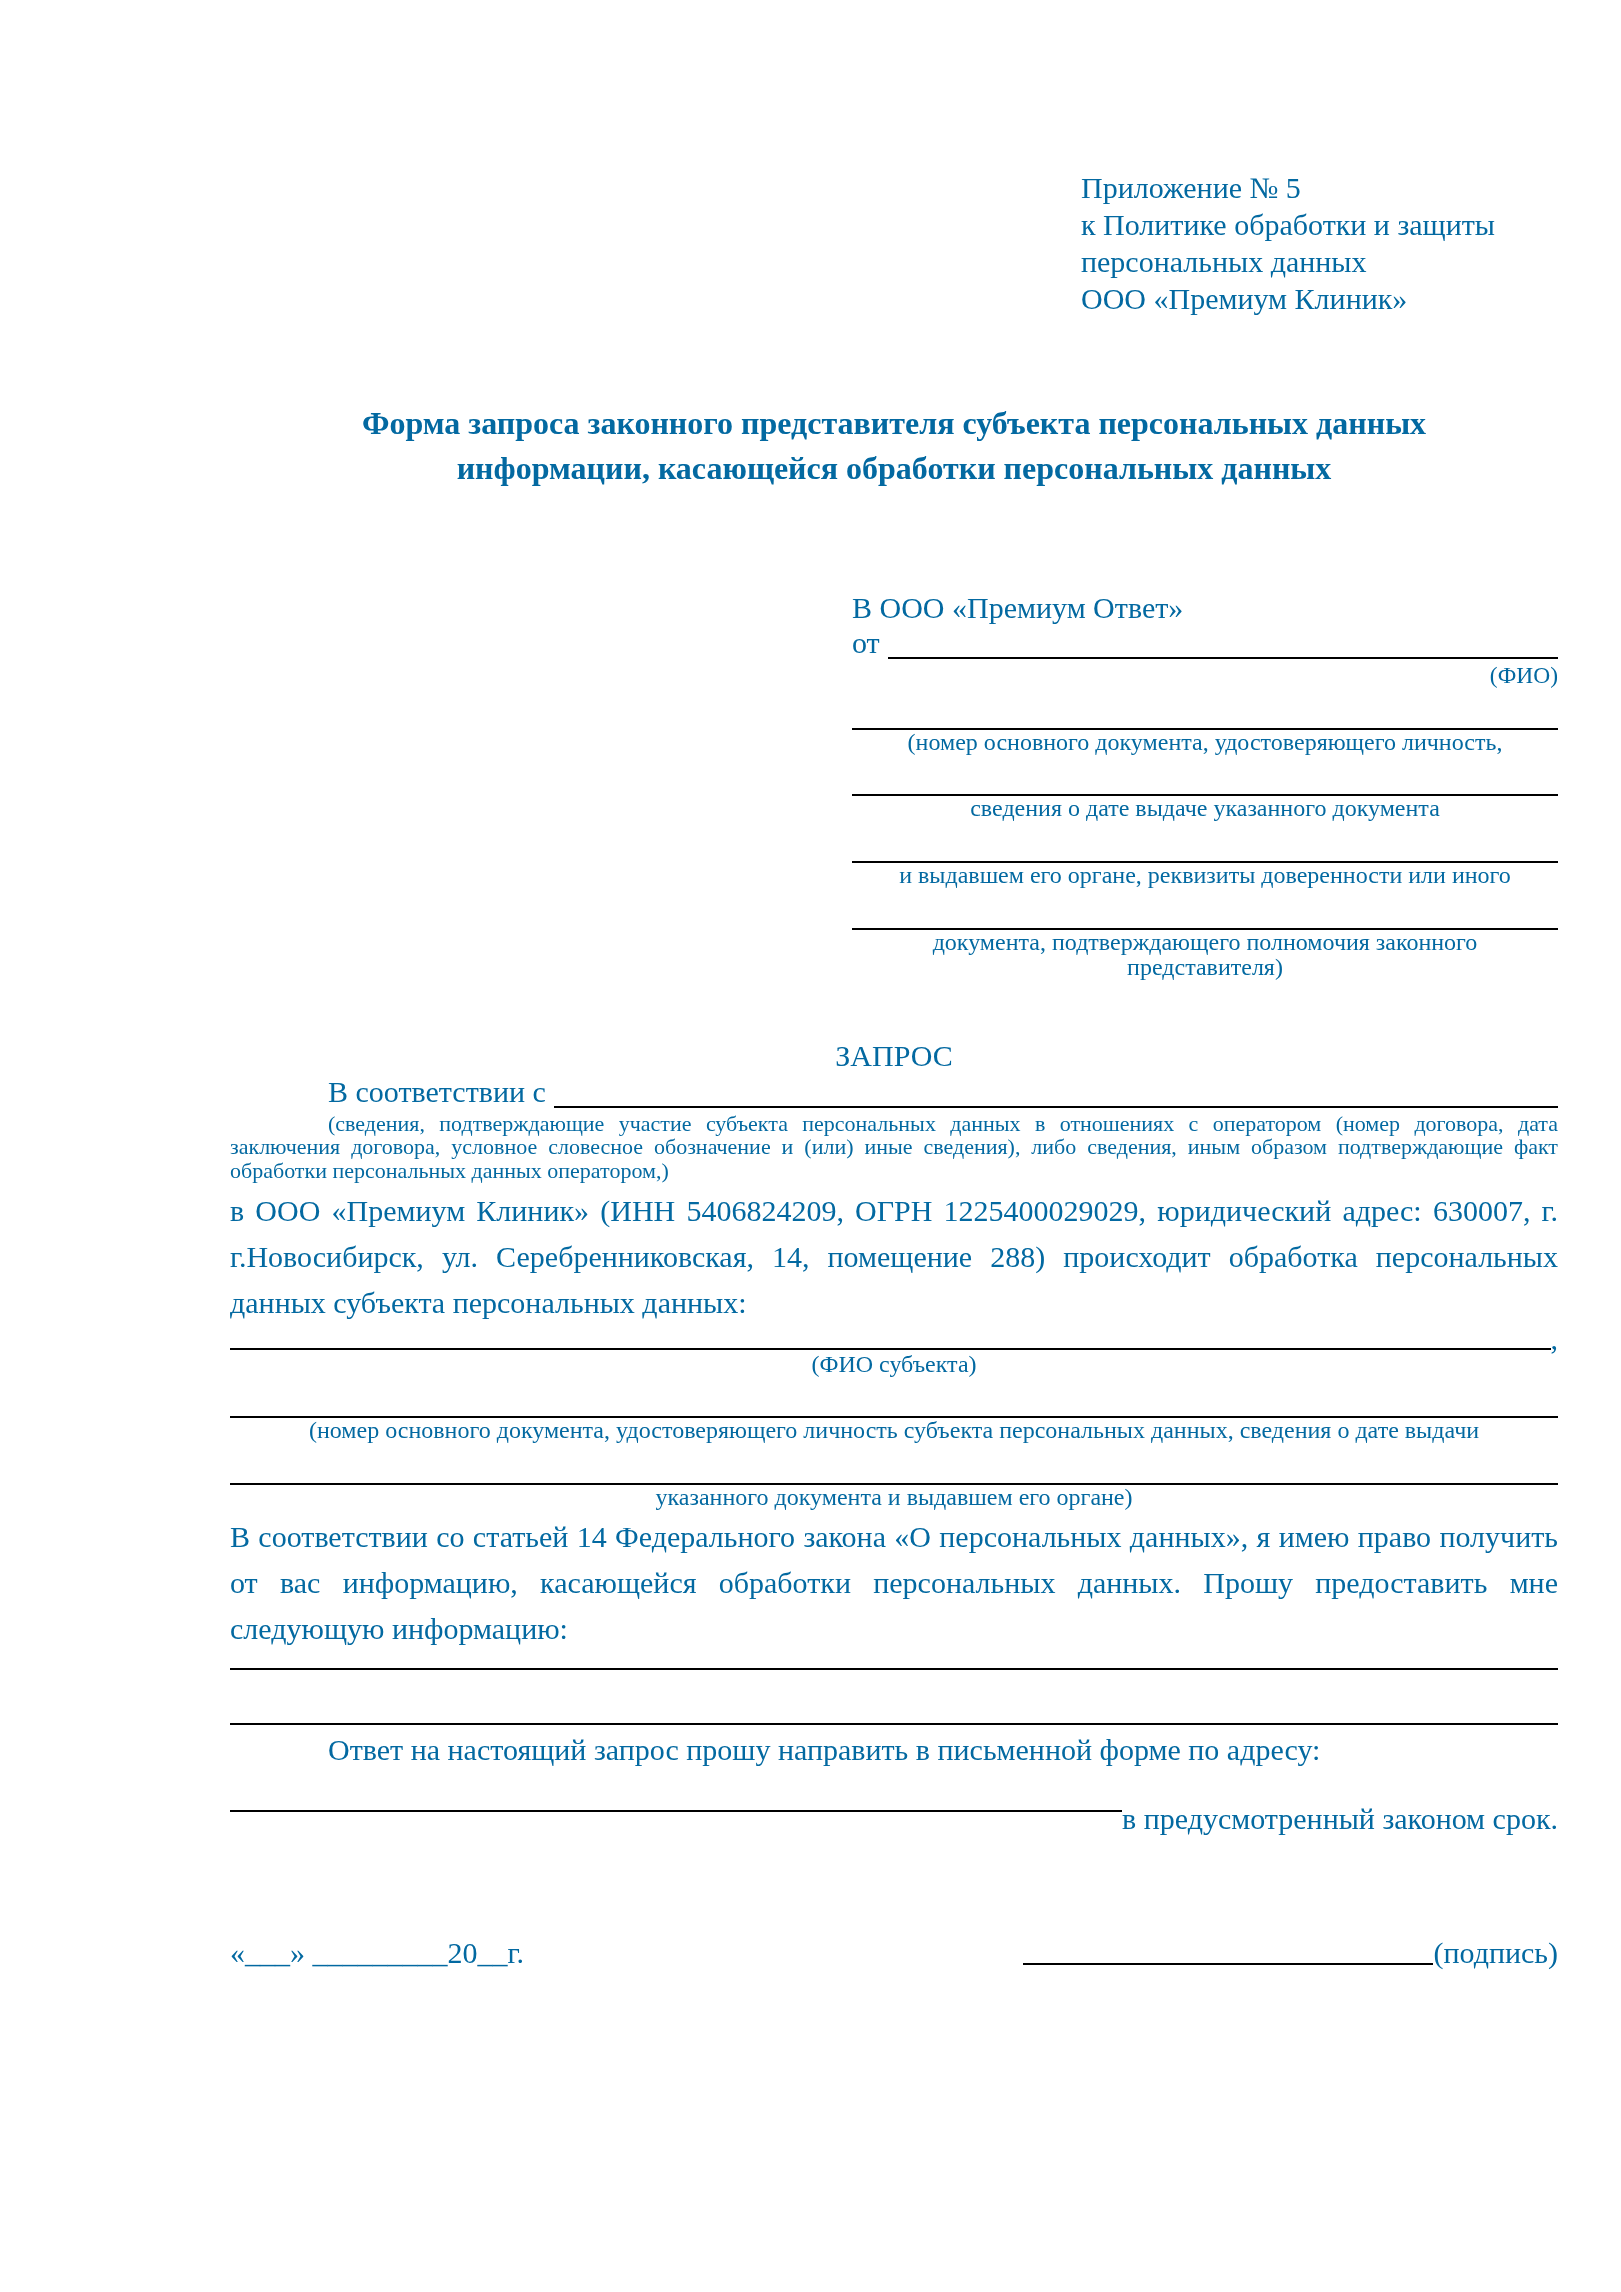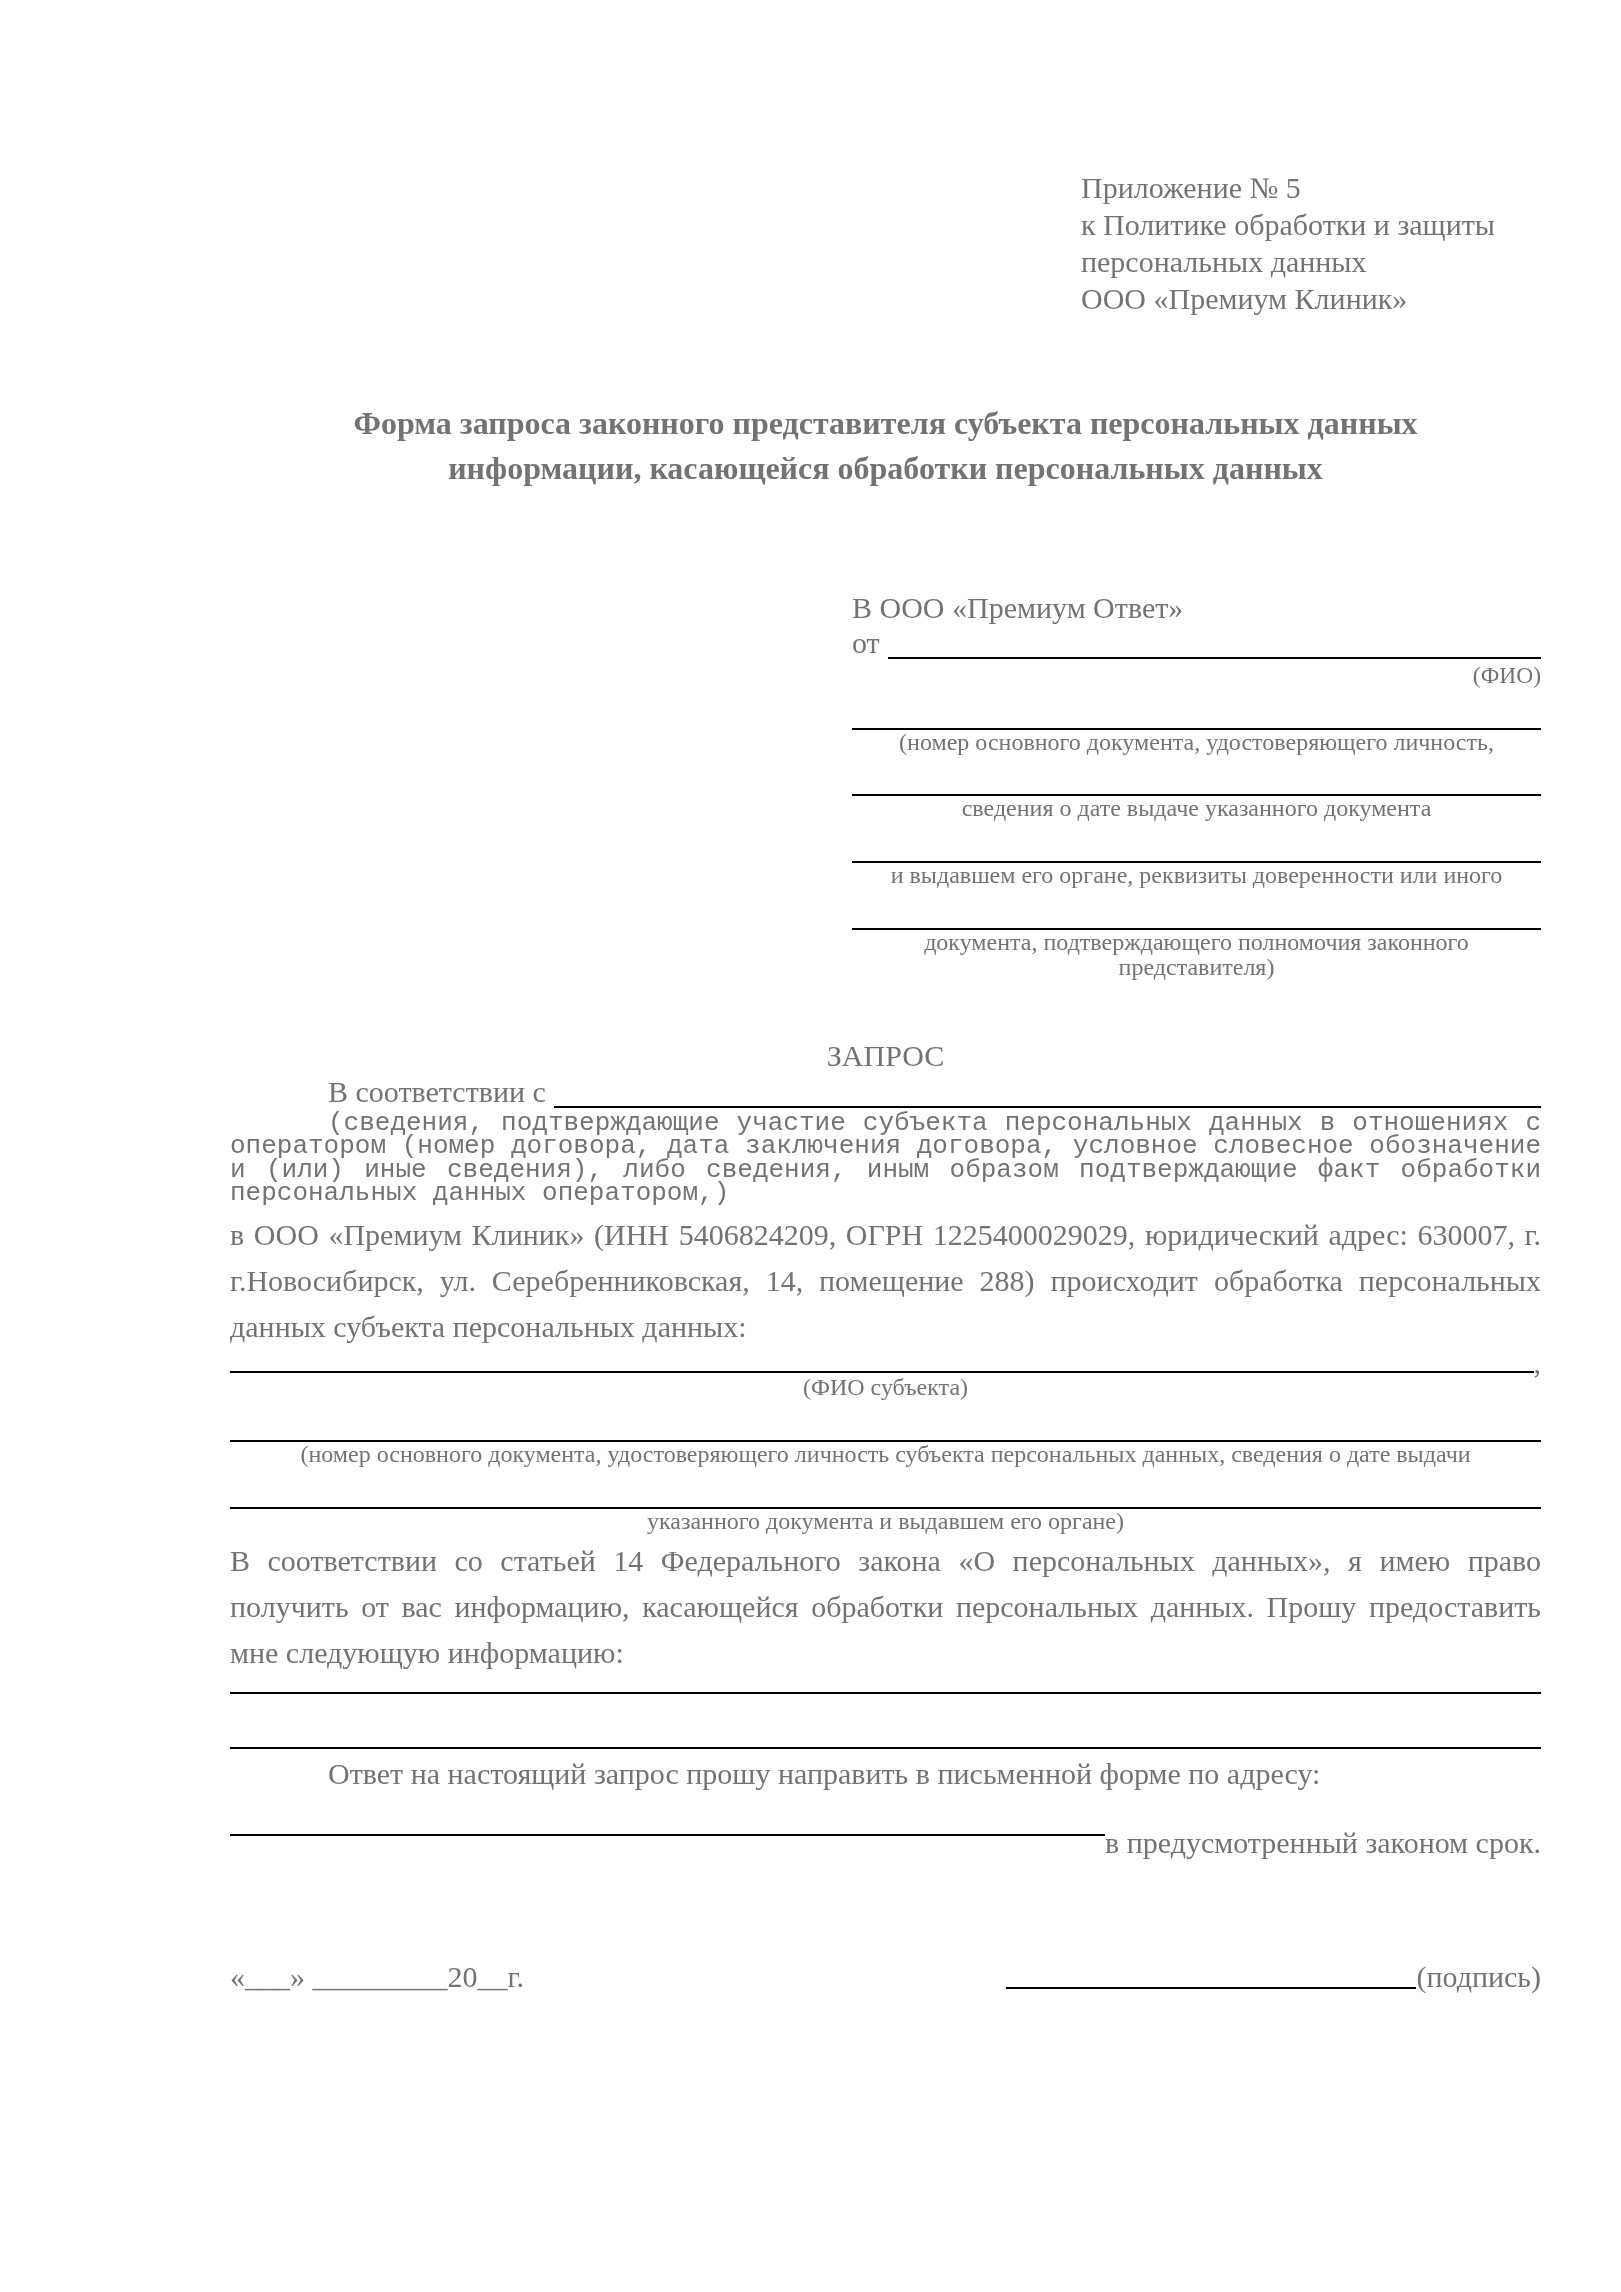--- a/index.html
+++ b/index.html
@@ -1,38 +1,38 @@
 <!DOCTYPE html>
 <html><head>
 <meta charset="utf-8">
 <style>
   html,body{margin:0;padding:0;background:#ffffff;}
   .page{
     position:relative;
     width:1621px;height:2293px;
-    background:#ffffff;color:#737373;
+    background:#ffffff;color:#0369a1;
     font-family:"Liberation Serif","DejaVu Serif",serif;
     font-size:30px;
     box-sizing:border-box;
-    padding:169px 80px 0 230px;
+    padding:169px 63px 0 230px;
     overflow:hidden;
   }
   .hdr{margin-left:851px;line-height:37px;}
   .doc-title{margin-top:84px;text-align:center;font-weight:bold;font-size:32px;line-height:45px;}
   .addr{margin-left:622px;margin-top:98px;}
   .addr-to{line-height:37px;}
   .row-line{display:flex;gap:7.8px;height:37px;}
   .fill-line{flex:1;height:31px;border-bottom:2px solid #000;}
   .fio-cap{text-align:right;font-size:23.5px;line-height:25.5px;}
   .u-row{margin-top:11.8px;}
   .u-line{height:27.4px;border-bottom:2px solid #000;}
   .u-cap{text-align:center;font-size:24px;line-height:25.5px;}
   .zapros{margin-top:55px;text-align:center;line-height:39px;}
   .intro{display:flex;gap:7.8px;height:37px;padding-left:98px;}
-  .small-cap{font-size:26px;line-height:23.5px;text-align:justify;text-indent:98px;font-family:Liberation Mono, monospace;}
+  .small-cap{font-size:22px;line-height:23.5px;text-align:justify;text-indent:98px;}
   .para{line-height:46px;text-align:justify;}
   .mt6{margin-top:5.9px;}
   .mt4{margin-top:3.9px;}
   .comma-row{display:flex;height:25.5px;align-items:flex-start;}
   .comma-row .cfill{flex:1;height:21.6px;border-bottom:2px solid #000;}
   .comma{line-height:25.5px;}
   .blankA{height:15.7px;border-bottom:2px solid #000;}
   .blankB{height:53px;border-bottom:2px solid #000;}
   .answer-first{line-height:46px;text-align:justify;text-indent:98px;margin-top:2px;}
   .answer-row{display:flex;height:43px;}

